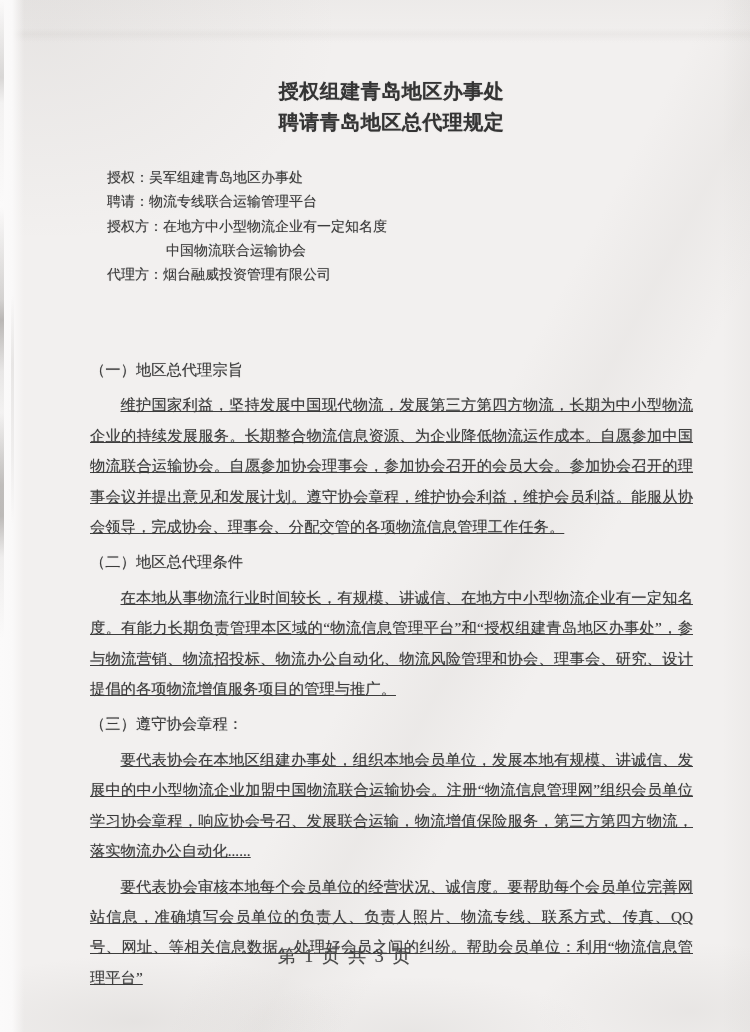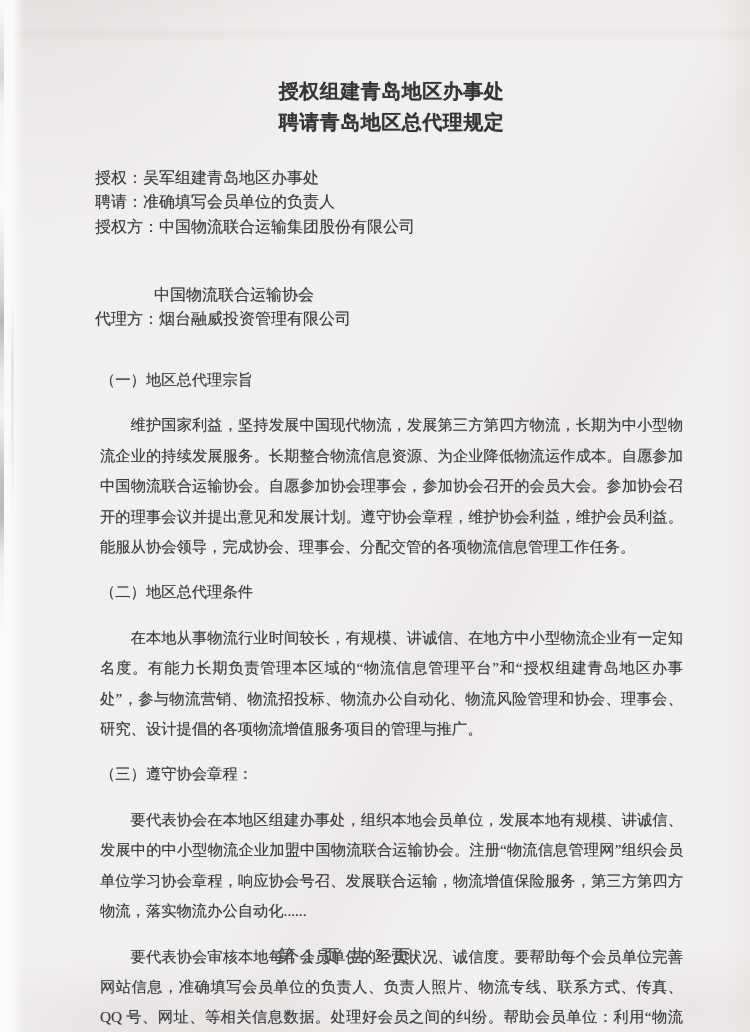--- a/index.html
+++ b/index.html
@@ -70,38 +70,38 @@
     text-align: center;
     font-size: 20px;
     line-height: 31px;
     font-weight: bold;
     color: #343434;
     text-shadow: 0 0 0.9px rgba(52,52,52,0.55);
     letter-spacing: 0.5px;
   }
   .meta {
     position: absolute;
-    top: 166px; left: 95px;
+    top: 166px; left: 107px;
     width: 600px;
-    font-size: 16px;
+    font-size: 14px;
     line-height: 24.3px;
   }
   .meta p { margin: 0; }
-  .meta p.cont { padding-left: 59px; margin-top: 44px; }
+  .meta p.cont { padding-left: 59px; }
 
   .body-block {
     position: absolute;
     top: 350px; left: 85px;
     width: 613px;
     font-size: 15.3px;
     line-height: 30.4px;
     text-align: justify;
   }
-  .body-block p { margin: 15px; }
-  .body-block p.para { text-indent: 2em; }
+  .body-block p { margin: 5px; }
+  .body-block p.para { text-indent: 2em; text-decoration: underline; }
 
   .page-footer {
     position: absolute;
     top: 944px; left: 0;
     width: 690px;
     text-align: center;
     font-size: 18px;
     letter-spacing: 2px;
     color: #4a4a4a;
     text-shadow: 0 0 0.7px rgba(74,74,74,0.5);
@@ -114,22 +114,22 @@
   <div class="edge-marks"></div>
   <div class="faint-streak"></div>
 
   <header class="title-block">
     <div>授权组建青岛地区办事处</div>
     <div>聘请青岛地区总代理规定</div>
   </header>
 
   <section class="meta ink">
     <p>授权：吴军组建青岛地区办事处</p>
-    <p>聘请：准确填写会员单位的负责人</p>
-    <p>授权方：中国物流联合运输集团股份有限公司</p>
+    <p>聘请：物流专线联合运输管理平台</p>
+    <p>授权方：在地方中小型物流企业有一定知名度</p>
     <p class="cont">中国物流联合运输协会</p>
     <p>代理方：烟台融威投资管理有限公司</p>
   </section>
 
   <section class="body-block ink">
     <p class="h">（一）地区总代理宗旨</p>
     <p class="para">维护国家利益，坚持发展中国现代物流，发展第三方第四方物流，长期为中小型物流企业的持续发展服务。长期整合物流信息资源、为企业降低物流运作成本。自愿参加中国物流联合运输协会。自愿参加协会理事会，参加协会召开的会员大会。参加协会召开的理事会议并提出意见和发展计划。遵守协会章程，维护协会利益，维护会员利益。能服从协会领导，完成协会、理事会、分配交管的各项物流信息管理工作任务。</p>
     <p class="h">（二）地区总代理条件</p>
     <p class="para">在本地从事物流行业时间较长，有规模、讲诚信、在地方中小型物流企业有一定知名度。有能力长期负责管理本区域的“物流信息管理平台”和“授权组建青岛地区办事处”，参与物流营销、物流招投标、物流办公自动化、物流风险管理和协会、理事会、研究、设计提倡的各项物流增值服务项目的管理与推广。</p>
     <p class="h">（三）遵守协会章程：</p>

